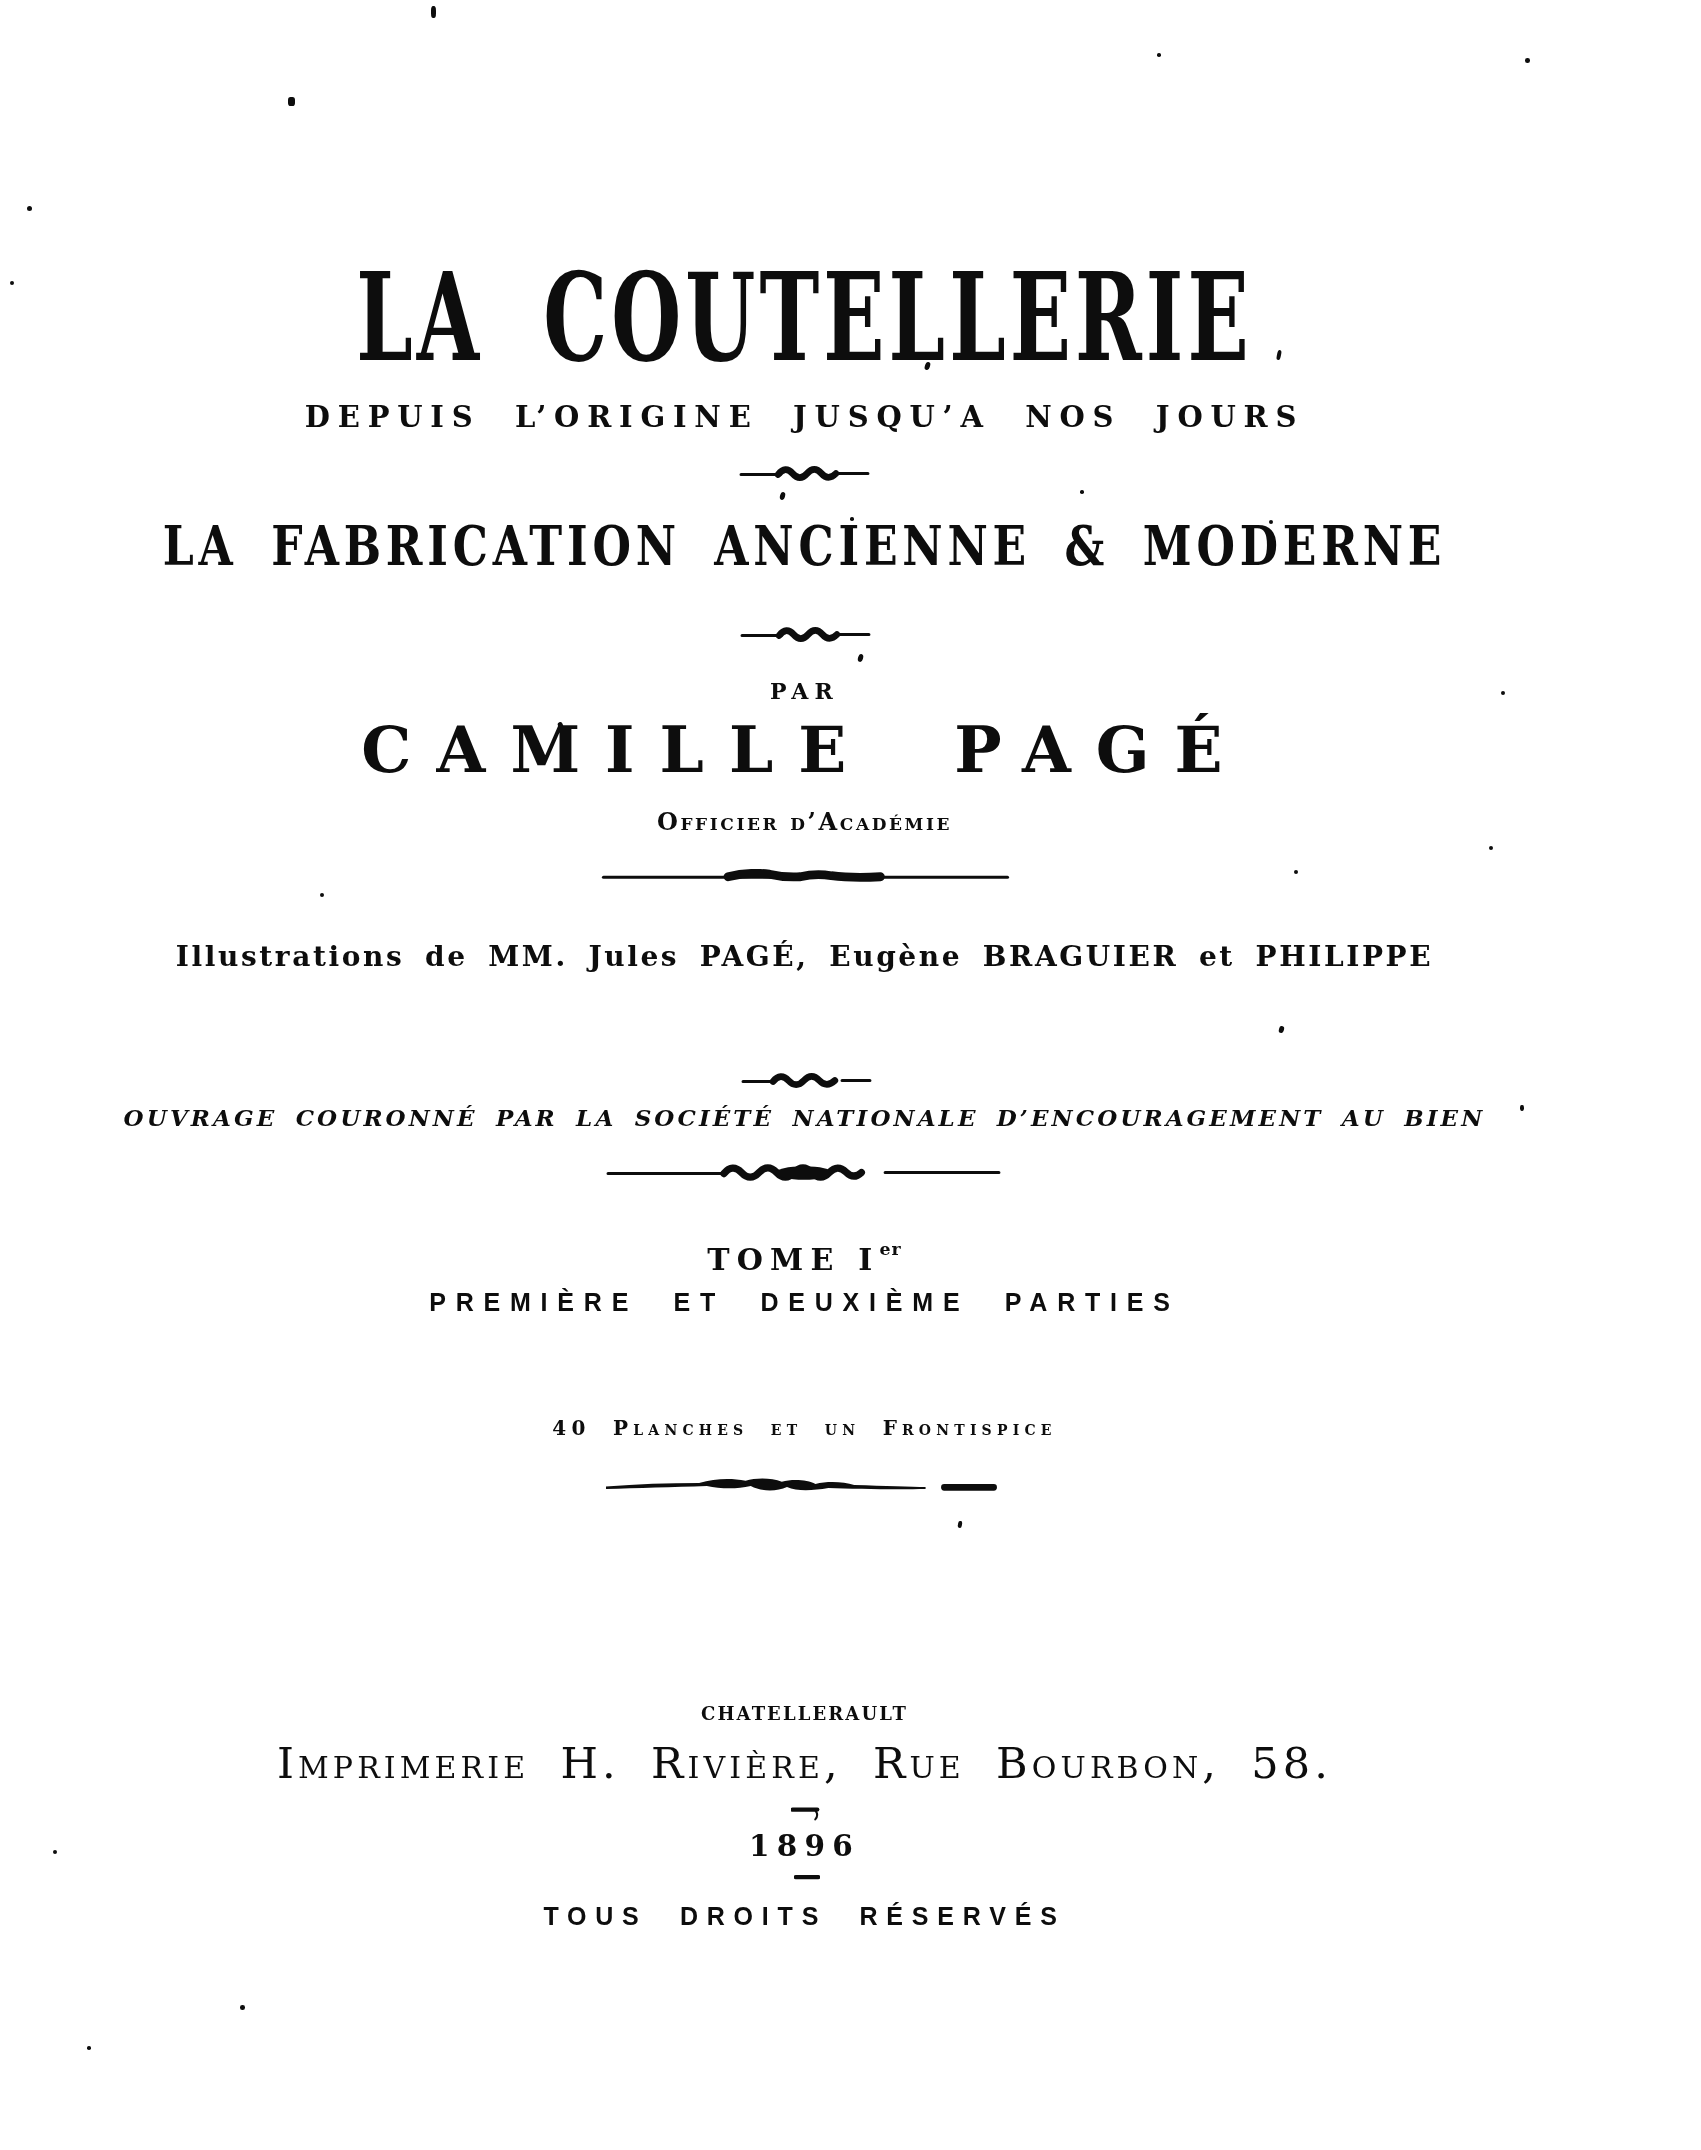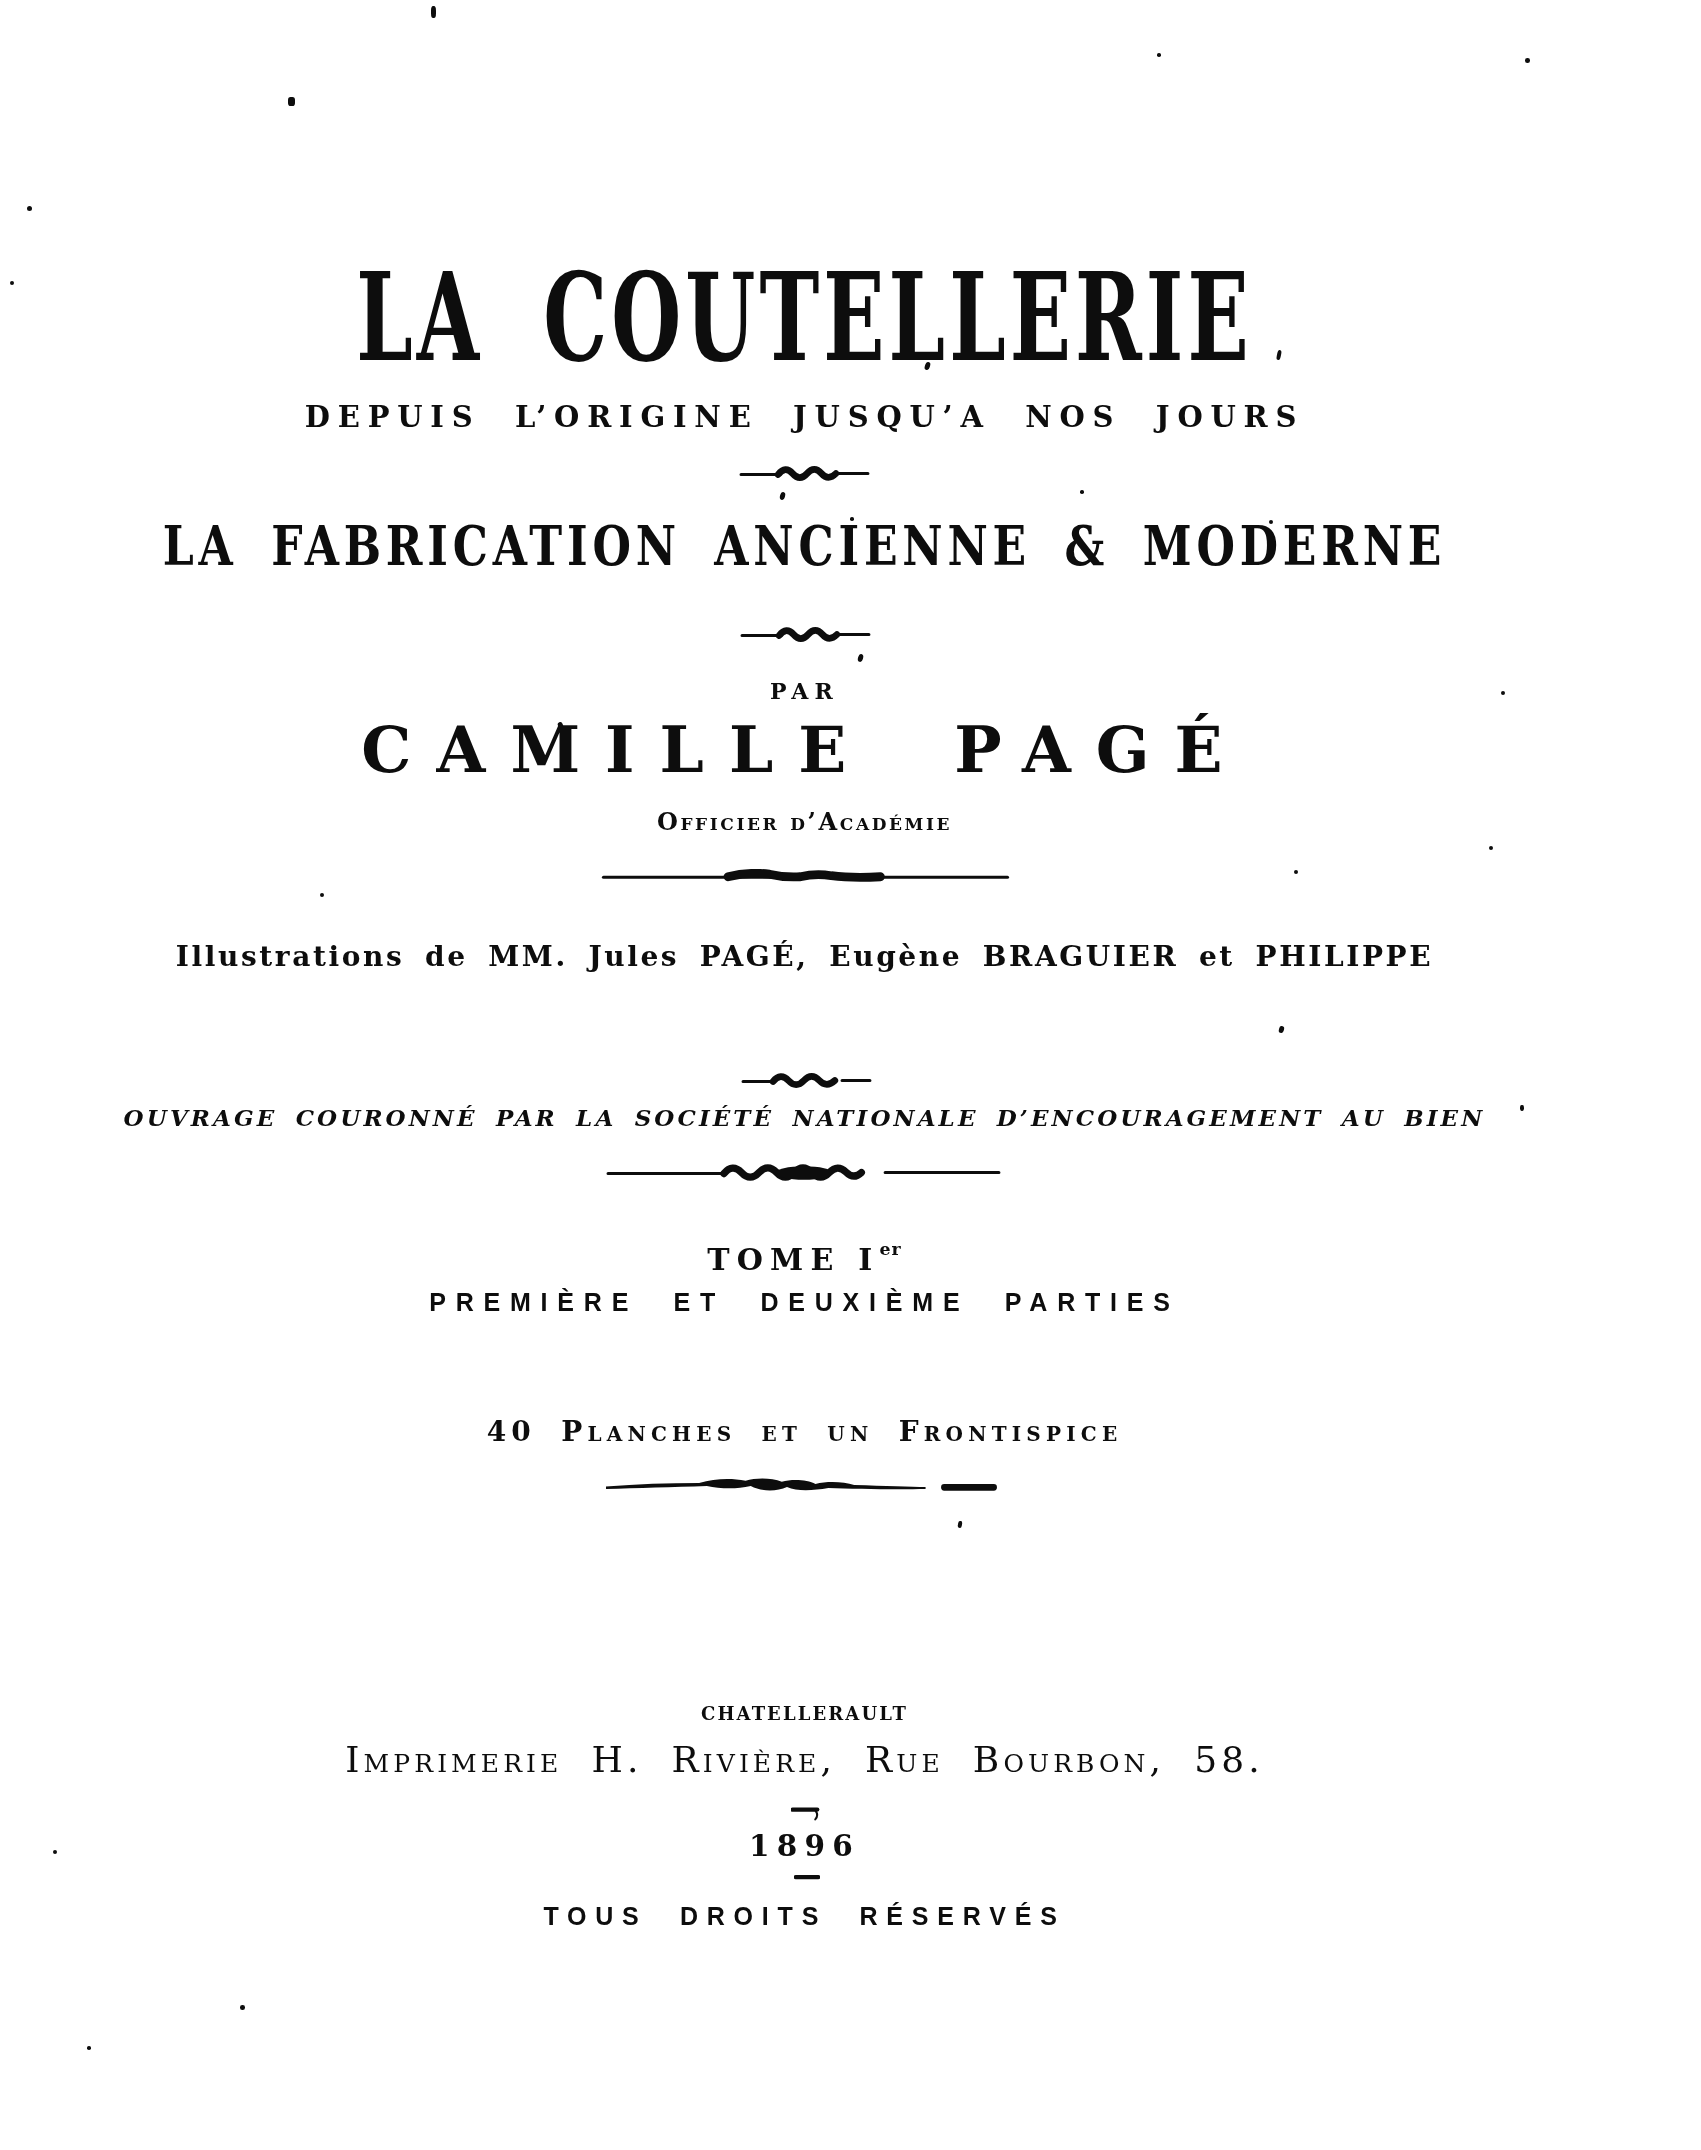--- a/index.html
+++ b/index.html
@@ -28,23 +28,23 @@
   .engravers { top: 1002px; font-size: 25px; font-weight: bold; letter-spacing: 1px; word-spacing: 5.2px; }
   .engravers .sc { font-variant: small-caps; }
   .award { top: 1106px; font-size: 23px; font-weight: bold; font-style: italic; letter-spacing: 3.1px; word-spacing: 7.2px; }
   .volume { top: 1241px; font-size: 30px; font-weight: bold; letter-spacing: 7.2px; }
   .volume sup { font-size: 58%; vertical-align: 14.5px; letter-spacing: 1px; }
   .parts { top: 1290px; font-family: "Liberation Sans", sans-serif; font-size: 25px; font-weight: bold; letter-spacing: 9.8px; word-spacing: 18.6px; }
   .part-title {
     top: 1330px; font-size: 51px; font-weight: bold; letter-spacing: 24px; word-spacing: 47px;
     text-shadow: 1px 0 0 var(--ink), -1px 0 0 var(--ink), 0 1px 0 var(--ink), 0 -1px 0 var(--ink);
   }
-  .plates { top: 1418px; font-size: 28px; font-weight: bold; font-variant: small-caps; letter-spacing: 5.2px; word-spacing: 10.3px; }
+  .plates { top: 1418px; font-size: 20px; font-weight: bold; font-variant: small-caps; letter-spacing: 5.2px; word-spacing: 10.3px; }
   .city { top: 1705px; font-size: 18px; font-weight: bold; letter-spacing: 2.1px; }
-  .printer { top: 1742px; font-size: 36px; font-variant: small-caps; letter-spacing: 4.1px; word-spacing: 13.5px; }
+  .printer { top: 1742px; font-size: 43px; font-variant: small-caps; letter-spacing: 4.1px; word-spacing: 13.5px; }
   .year { top: 1831px; font-size: 29.5px; font-weight: bold; letter-spacing: 7.2px; }
   .rights { top: 1904px; font-family: "Liberation Sans", sans-serif; font-size: 25px; font-weight: bold; letter-spacing: 8.8px; word-spacing: 16.6px; }
 
   .divider { position: absolute; color: var(--ink); }
   .speck { position: absolute; background: var(--ink); border-radius: 50%; }
   .edge-band {
     position: absolute; left: 1674px; top: 0; width: 27.4px; height: 446px; background: #0a0a0a;
     clip-path: polygon(30% 0%, 100% 0%, 100% 100%, 70% 100%, 55% 98.5%, 75% 97%, 40% 95%, 68% 93%,
       30% 91%, 62% 89%, 35% 87%, 70% 85%, 28% 82.5%, 60% 80%, 25% 78%, 58% 75.5%, 30% 73%, 65% 71%,
       22% 68.5%, 55% 66%, 28% 64%, 60% 61.5%, 18% 59%, 50% 56.5%, 25% 54%, 58% 52%, 15% 49.5%,

